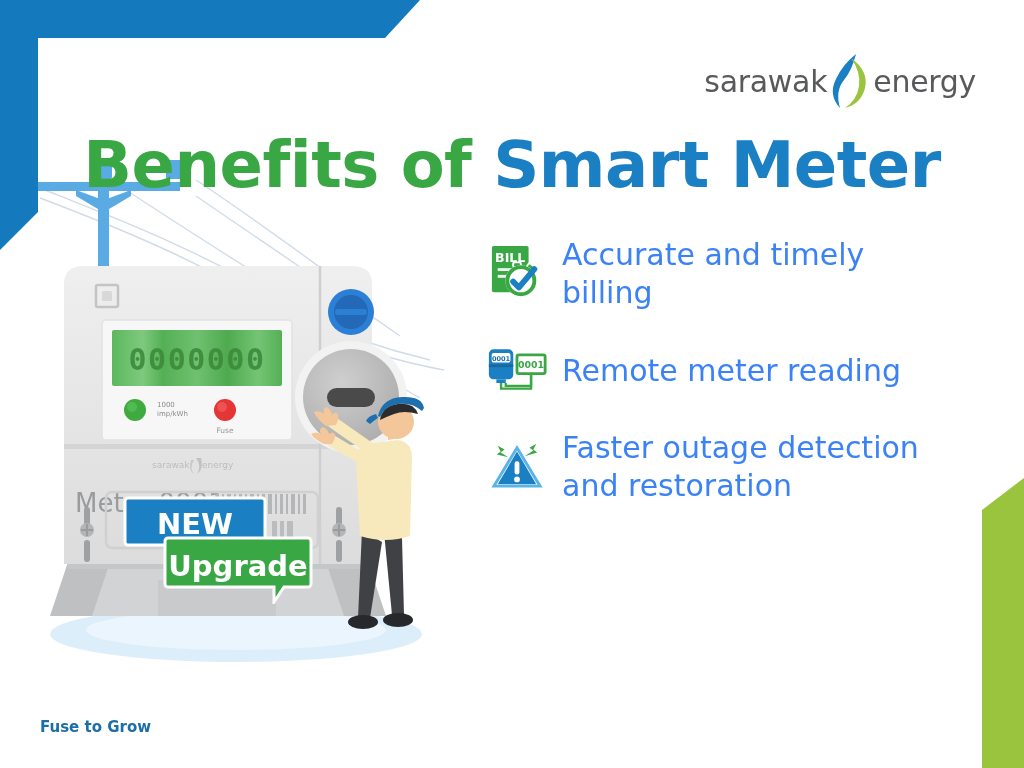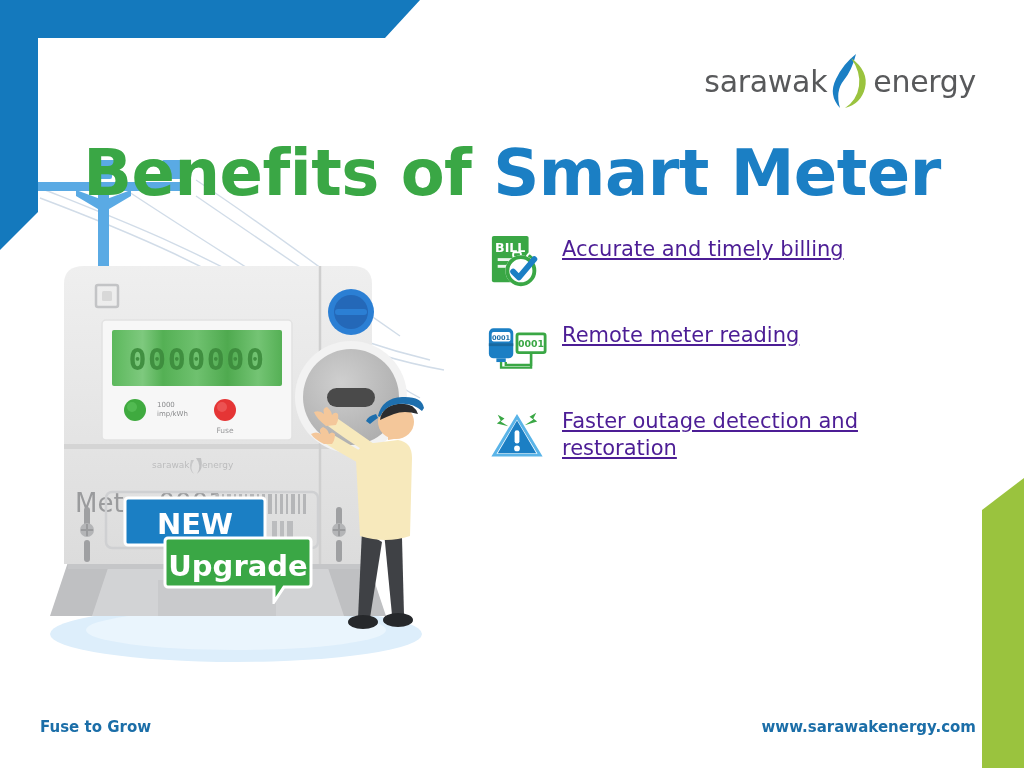--- a/index.html
+++ b/index.html
@@ -40,37 +40,35 @@
     font-family:"DejaVu Sans", sans-serif;
   }
   .logo-flame{width:44px;height:58px;margin:0 1px;}
 
   
   .title{
     position:absolute;left:0;right:0;top:128px;text-align:center;
     font-size:64px;font-weight:bold;letter-spacing:-0.5px;
     white-space:nowrap;z-index:4;
     font-family:"DejaVu Sans", sans-serif;
-    margin-top:8px;
   }
   .t-green{color:#3aa745;}
   .t-blue{color:#1b7fc4;}
 
   
   .benefits{position:absolute;left:484px;top:232px;width:460px;z-index:5;}
-  .benefit{display:flex;align-items:flex-start;margin-bottom:22px;}
+  .benefit{display:flex;align-items:center;margin-bottom:22px;}
   .benefit .bicon{
     width:66px;min-width:66px;height:60px;
     display:flex;align-items:center;justify-content:center;
   }
   .benefit .btext{
-    font-size:21px;line-height:1.28;color:#4c1d95;
+    font-size:30px;line-height:1.28;color:#3b82f6;
     padding-top:4px;padding-left:12px;
     font-family:"DejaVu Sans", sans-serif;
-    text-decoration:underline;
   }
   #b0{margin-bottom:26px}
   #b1{margin-bottom:26px}
   #b2{margin-bottom:26px}
   #b3{margin-bottom:26px}
 
   
   .meter-art{position:absolute;left:40px;top:262px;width:420px;height:410px;z-index:3;}
 
   
@@ -371,15 +369,14 @@
         </svg>
       </div>
       <div class="btext">Faster outage detection and restoration</div>
     </div>
 
 
 
   </div>
 
   <div class="foot-left">Fuse to Grow</div>
-  <div class="foot-right">www.sarawakenergy.com</div>
 
 </div>
 
 </body></html>

